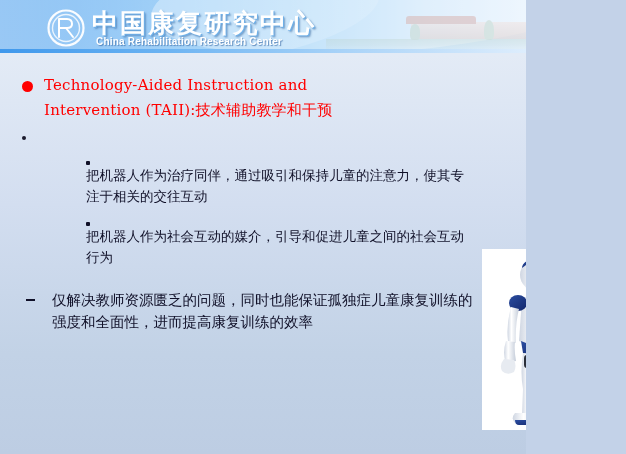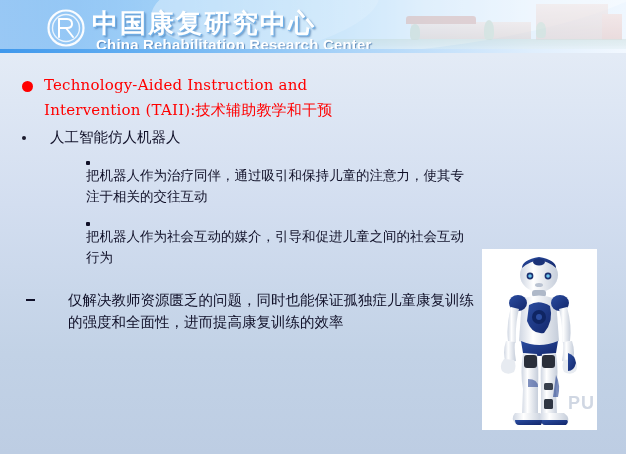--- a/index.html
+++ b/index.html
@@ -2,21 +2,21 @@
 <html><head>
 <meta charset="utf-8">
 <style>
   html,body{margin:0;padding:0;}
   body{
     width:626px;height:454px;overflow:hidden;
     font-family:"Liberation Sans","DejaVu Sans",sans-serif;
     background:#c3d2e8;
   }
   .slide{
-    position:relative;width:626px;height:454px;
+    position:relative;width:526px;height:454px;
     background:linear-gradient(to bottom,#eaf0f8 0%,#e3ebf6 12%,#d3def0 45%,#c2d2e6 78%,#bdcde3 100%);
     overflow:hidden;
   }
 
   
   .header{
     position:absolute;left:0;top:0;width:626px;height:53px;
     background:linear-gradient(to right,#3f98ec 0%,#4fa3ef 12%,#7dc0f5 30%,#a8d6f8 50%,#cfe7fb 68%,#e6f2fd 85%,#eff7ff 100%);
     overflow:hidden;
   }
@@ -54,21 +54,21 @@
   .logo svg{display:block;}
   .hdr-title-cn{
     position:absolute;left:92px;top:6px;
     font-family:"DejaVu Sans",sans-serif;
     font-size:26px;font-weight:700;color:#ffffff;
     letter-spacing:2px;
     text-shadow:1px 1px 0 #6fb0e8, 2px 2px 2px rgba(40,90,150,.55);
   }
   .hdr-title-en{
     position:absolute;left:96px;top:36px;
-    font-size:15px;font-weight:700;color:#ffffff;
+    font-size:10px;font-weight:700;color:#ffffff;
     letter-spacing:.2px;
     text-shadow:1px 1px 1px rgba(60,110,170,.75);
   }
 
   
   .content{position:absolute;left:0;top:53px;width:626px;height:401px;}
 
   .title-row{position:absolute;left:22px;top:20px;width:500px;display:flex;}
   .title-bullet{
     width:11px;height:11px;border-radius:50%;background:#ff0000;
@@ -94,21 +94,21 @@
   .lvl2{display:flex;margin-bottom:8px;flex-direction:column;}
   .lvl2-bullet{
     width:4px;height:4px;background:#101028;border-radius:1px;
     margin-top:8px;margin-right:12px;flex:0 0 auto;
   }
   .lvl2-text{
     font-family:"DejaVu Sans",sans-serif;
     font-size:13.5px;line-height:20.5px;color:#101028;
   }
 
-  .dash-row{position:absolute;left:26px;top:236px;width:450px;display:flex;gap:16px;}
+  .dash-row{position:absolute;left:26px;top:236px;width:450px;display:flex;}
   .dash-bullet{
     width:9px;height:2px;background:#101028;
     margin-top:10px;margin-right:17px;flex:0 0 auto;
   }
   .dash-text{
     font-family:"DejaVu Sans",sans-serif;
     font-size:14.5px;line-height:22px;color:#101028;
   }
 
   
@@ -161,21 +161,20 @@
   <div class="content">
 
     <div class="title-row">
       <div class="title-bullet"></div>
       <div class="title-text">Technology-Aided Instruction and
 Intervention (TAII):技术辅助教学和干预</div>
     </div>
 
     <div class="lvl1">
       <div class="lvl1-bullet"></div>
-      <div class="lvl1-text">人工智能仿人机器人</div>
     </div>
 
     <div class="lvl2-list">
       <div class="lvl2">
         <div class="lvl2-bullet"></div>
         <div class="lvl2-text">把机器人作为治疗同伴，通过吸引和保持儿童的注意力，使其专注于相关的交往互动</div>
       </div>
       <div class="lvl2">
         <div class="lvl2-bullet"></div>
         <div class="lvl2-text">把机器人作为社会互动的媒介，引导和促进儿童之间的社会互动行为</div>

